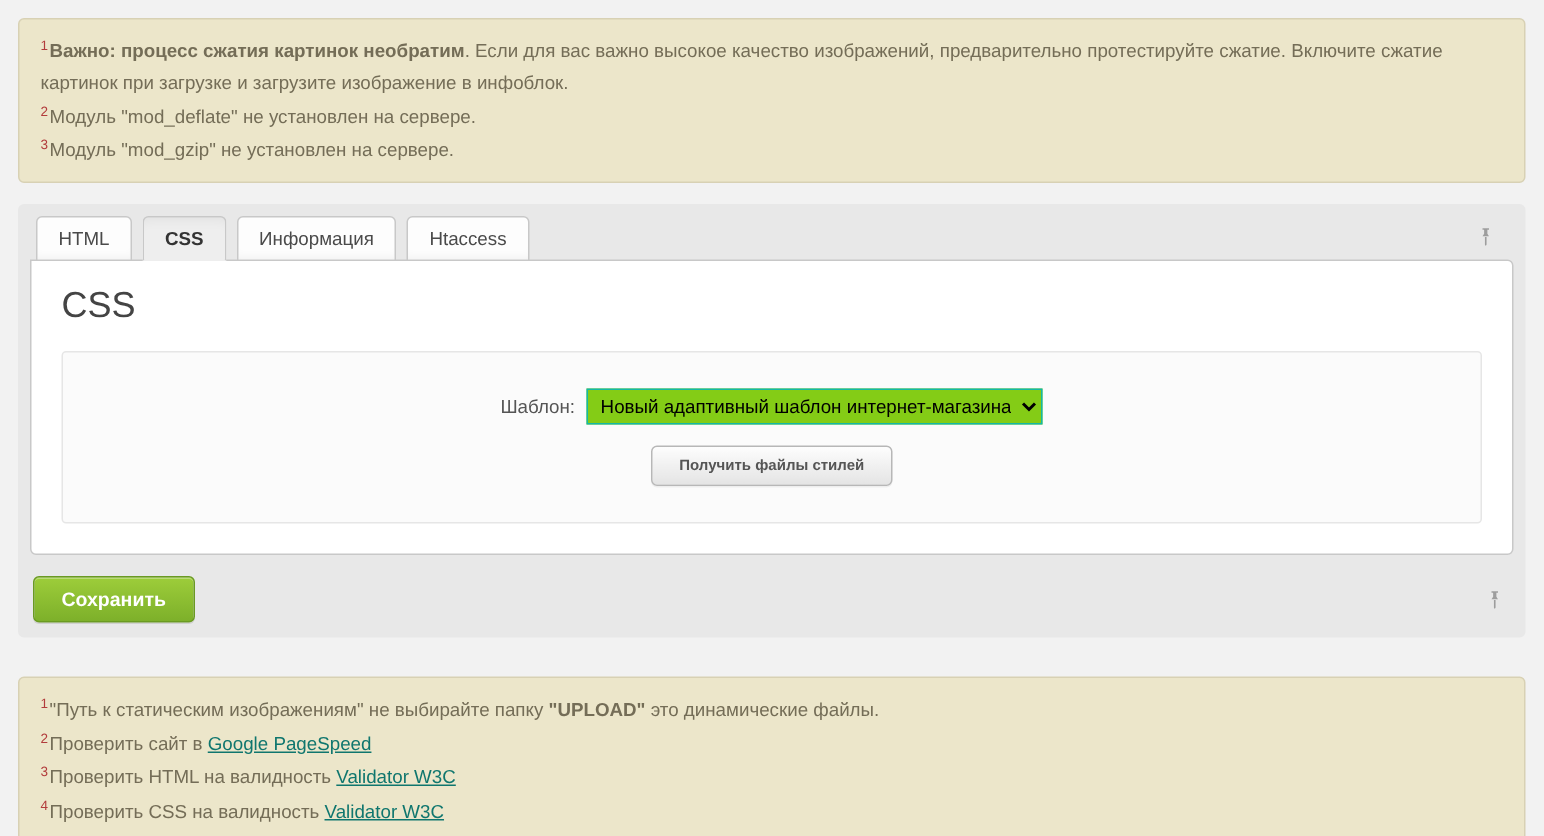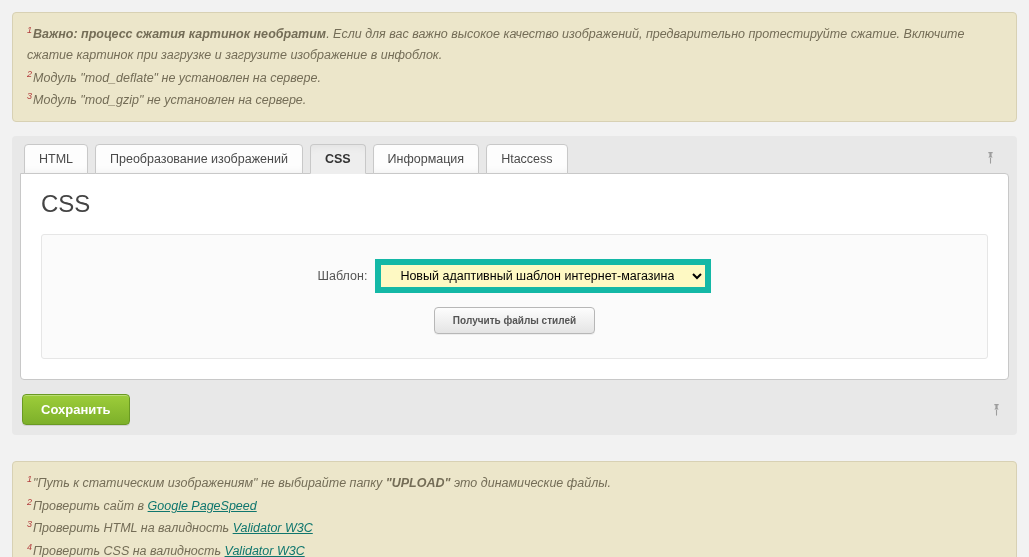--- a/index.html
+++ b/index.html
@@ -10,21 +10,20 @@
     font-family: Arial, Helvetica, sans-serif;
     font-size: 12.5px;
     color: #555;
   }
   .notice-box {
     background: #ece6ca;
     border: 1px solid #d8d1b4;
     border-radius: 4px;
     padding: 10px 14px 10px 14px;
     margin-bottom: 14px;
-    font-style: italic;
   }
   .notice-line {
     line-height: 1.7;
     color: #746d57;
   }
   .sup {
     color: #b23c3c;
     font-size: 9px;
     vertical-align: super;
     margin-right: 1px;
@@ -98,23 +97,23 @@
   }
   .form-row {
     display: inline-flex;
     align-items: center;
     gap: 8px;
     margin-bottom: 14px;
   }
   .form-label { color: #555; }
   select.template-select {
     font-size: 12.5px;
-    padding: 3px 15px;
-    background: #fef9c3;
-    border: 6px solid #14b8a6;
+    padding: 3px 4px;
+    background: #84cc16;
+    border: 1px solid #14b8a6;
     min-width: 300px;
   }
   .btn-grey {
     display: inline-block;
     padding: 7px 18px;
     background: linear-gradient(#fdfdfd,#e4e4e4);
     border: 1px solid #b7b7b7;
     border-radius: 4px;
     color: #555;
     font-weight: bold;
@@ -168,21 +167,20 @@
 <div class="panel">
 
   <div class="pin-top">
     <svg class="pin-svg" viewBox="0 0 24 24">
         <path fill="#9d9d9d" d="M14 4v5l2 3H8l2-3V4H8V2h8v2h-2zM11 13h2v9l-1 2-1-2z"></path>
       </svg>
   </div>
 
   <div class="tabs-row">
     <div class="tab">HTML</div>
-    <div class="tab">Преобразование изображений</div>
     <div class="tab active">CSS</div>
     <div class="tab">Информация</div>
     <div class="tab">Htaccess</div>
   </div>
 
   <div class="content">
     <h1 class="page-title">CSS</h1>
 
     <div class="form-area">
       <div class="form-row">

